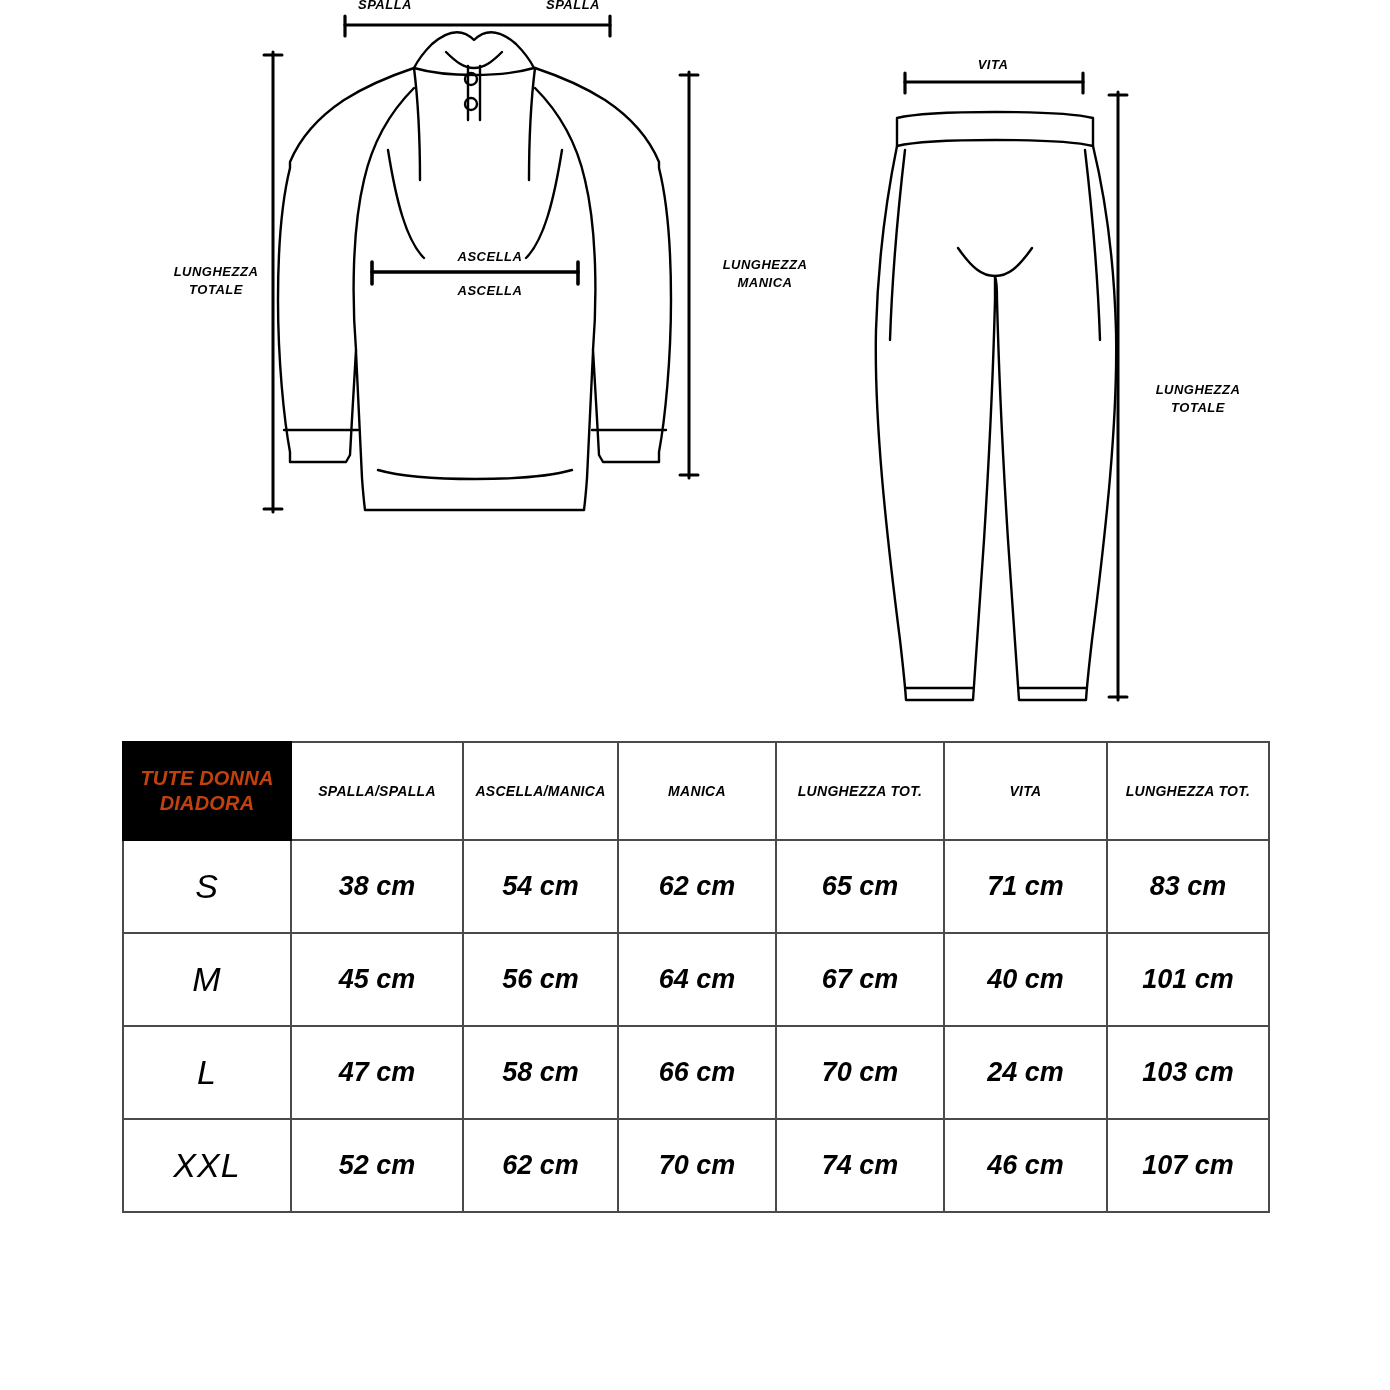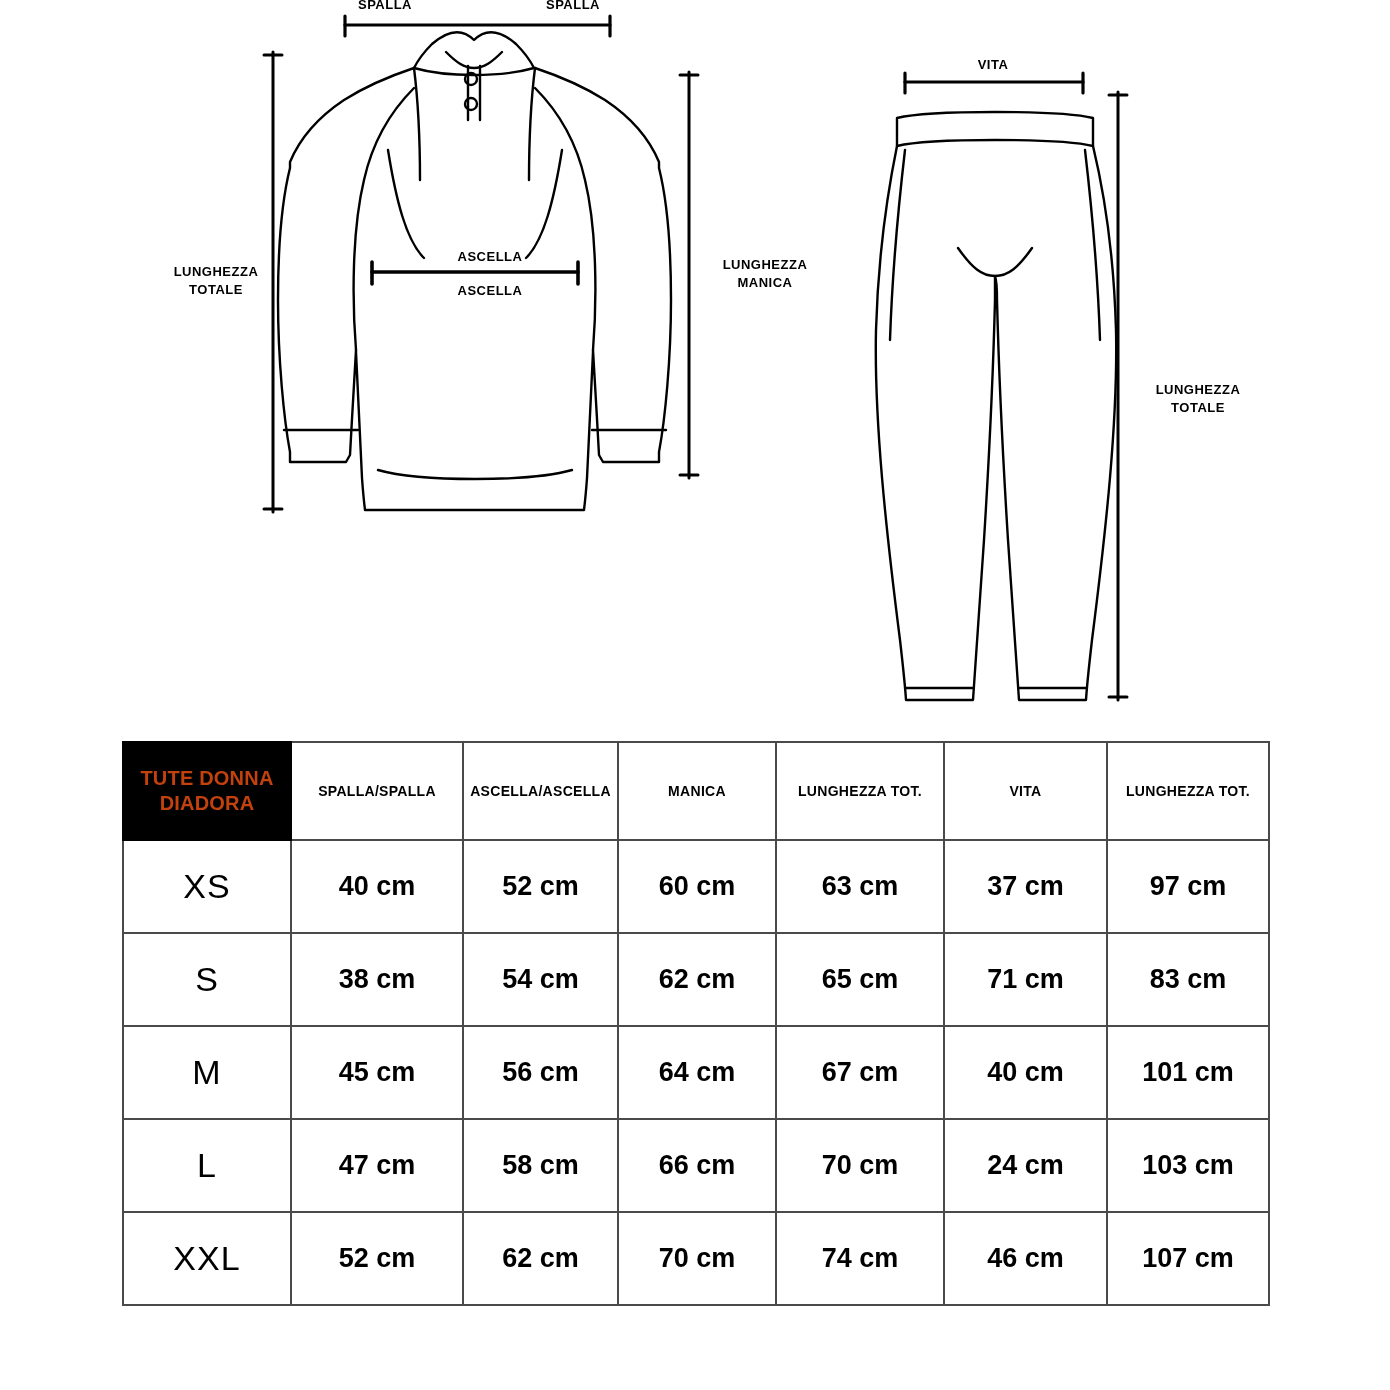--- a/index.html
+++ b/index.html
@@ -12,20 +12,21 @@
     height: 1390px;
     font-family: "Liberation Sans", sans-serif;
     color: #000000;
     position: relative;
     overflow: hidden;
   }
   .page {
     position: relative;
     width: 1292px;
     height: 1390px;
+    font-style: italic;
   }
 
   
   .diagram {
     position: absolute;
     left: 0;
     top: 0;
     width: 1390px;
     height: 740px;
   }
@@ -237,37 +238,28 @@
           <col class="c3">
           <col class="c4">
           <col class="c5">
           <col class="c6">
       </colgroup>
       <thead>
         <tr>
           <th class="corner" style="white-space: pre-line;">TUTE DONNA
 DIADORA</th>
           <th>SPALLA/SPALLA</th>
-          <th>ASCELLA/ASCELLA</th>
+          <th>ASCELLA/MANICA</th>
           <th>MANICA</th>
           <th>LUNGHEZZA TOT.</th>
           <th>VITA</th>
           <th>LUNGHEZZA TOT.</th>
         </tr>
       </thead>
       <tbody>
-        <tr>
-          <td class="size-cell">XS</td>
-          <td>40 cm</td>
-          <td>52 cm</td>
-          <td>60 cm</td>
-          <td>63 cm</td>
-          <td>37 cm</td>
-          <td>97 cm</td>
-        </tr>
         <tr>
           <td class="size-cell">S</td>
           <td>38 cm</td>
           <td>54 cm</td>
           <td>62 cm</td>
           <td>65 cm</td>
           <td>71 cm</td>
           <td>83 cm</td>
         </tr>
         <tr>

